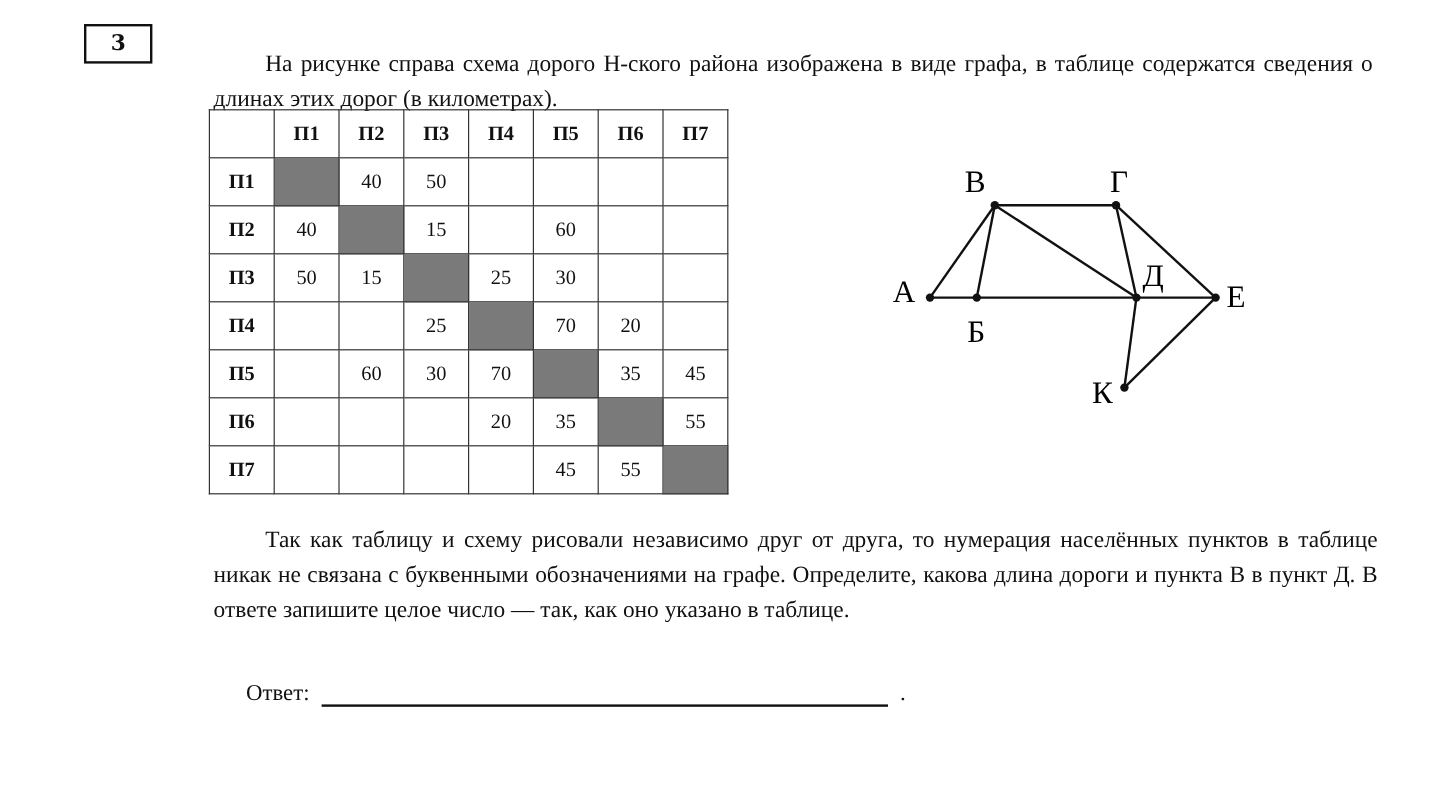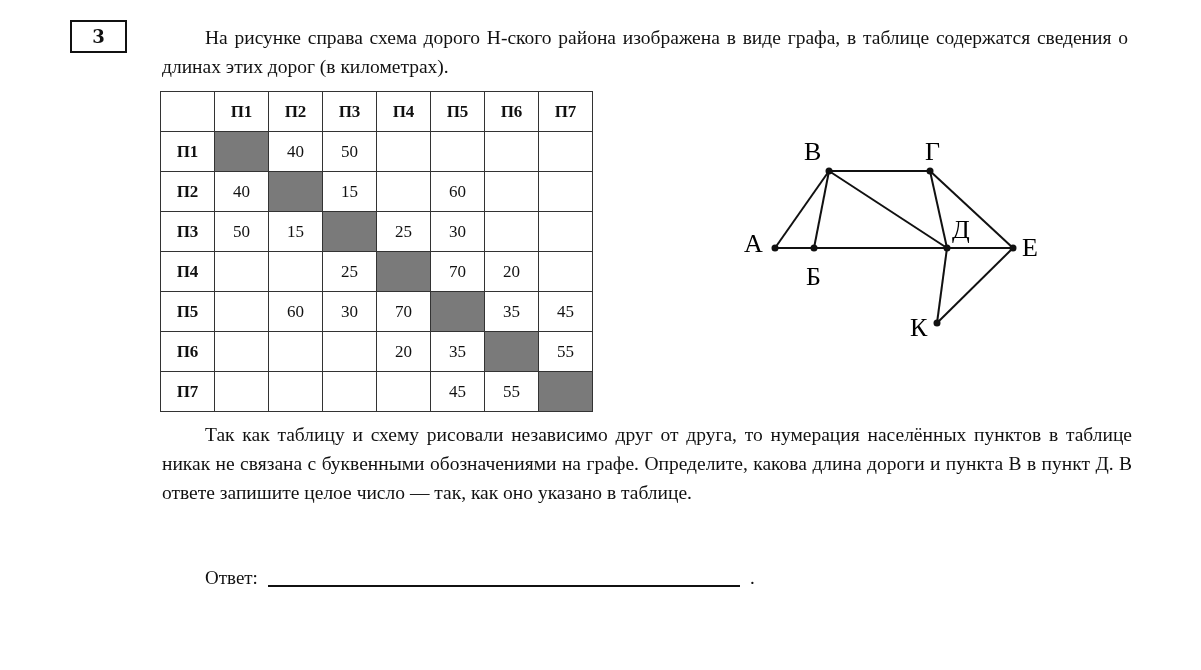--- a/index.html
+++ b/index.html
@@ -1,30 +1,30 @@
 <!DOCTYPE html>
 <html><head>
 <meta charset="utf-8">
 <style>
   html, body { margin:0; padding:0; }
   body { width:1201px; height:670px; background:#fff; position:relative; overflow:hidden;
          font-family:"DejaVu Serif","Liberation Serif",serif; color:#111; }
   .task-num { position:absolute; left:70px; top:20px; width:57px; height:33px; border:2px solid #111;
               box-sizing:border-box; display:flex; align-items:center; justify-content:center;
               font-weight:bold; font-size:18px; }
-  .para { position:absolute; font-family:"Liberation Serif",serif; font-size:19.5px; line-height:29px; margin:0; text-align:justify; }
+  .para { position:absolute; font-family:"Liberation Serif",serif; font-size:19.5px; line-height:29px; margin:16px; text-align:justify; }
   .p1 { left:162px; top:23px; width:966px; text-indent:43px; }
   .p2 { left:162px; top:420px; width:970px; text-indent:43px; }
-  table.dist { position:absolute; left:160px; top:91px; border-collapse:collapse;
+  table.dist { position:absolute; left:174px; top:91px; border-collapse:collapse;
                font-family:"Liberation Serif",serif; font-size:17px; }
   table.dist td { border:1.5px solid #333; width:53px; height:39px; text-align:center; vertical-align:middle; padding:0; }
   table.dist td.hdr { font-weight:bold; }
   table.dist td.diag { background:#7a7a7a; }
   .graph { position:absolute; left:0; top:0; }
-  .answer { position:absolute; left:205px; top:567px; font-family:"Liberation Serif",serif; font-size:19px; display:flex; align-items:flex-start; }
+  .answer { position:absolute; left:205px; top:567px; font-family:"Liberation Serif",serif; font-size:19px; display:flex; align-items:flex-end; }
   .answer-line { display:inline-block; width:472px; border-bottom:2px solid #111; margin-left:10px; height:18px; }
   .answer-dot { margin-left:10px; }
 </style>
 </head>
 <body>
 
 <div class="task-num">
     <span>3</span>
   </div>
 

